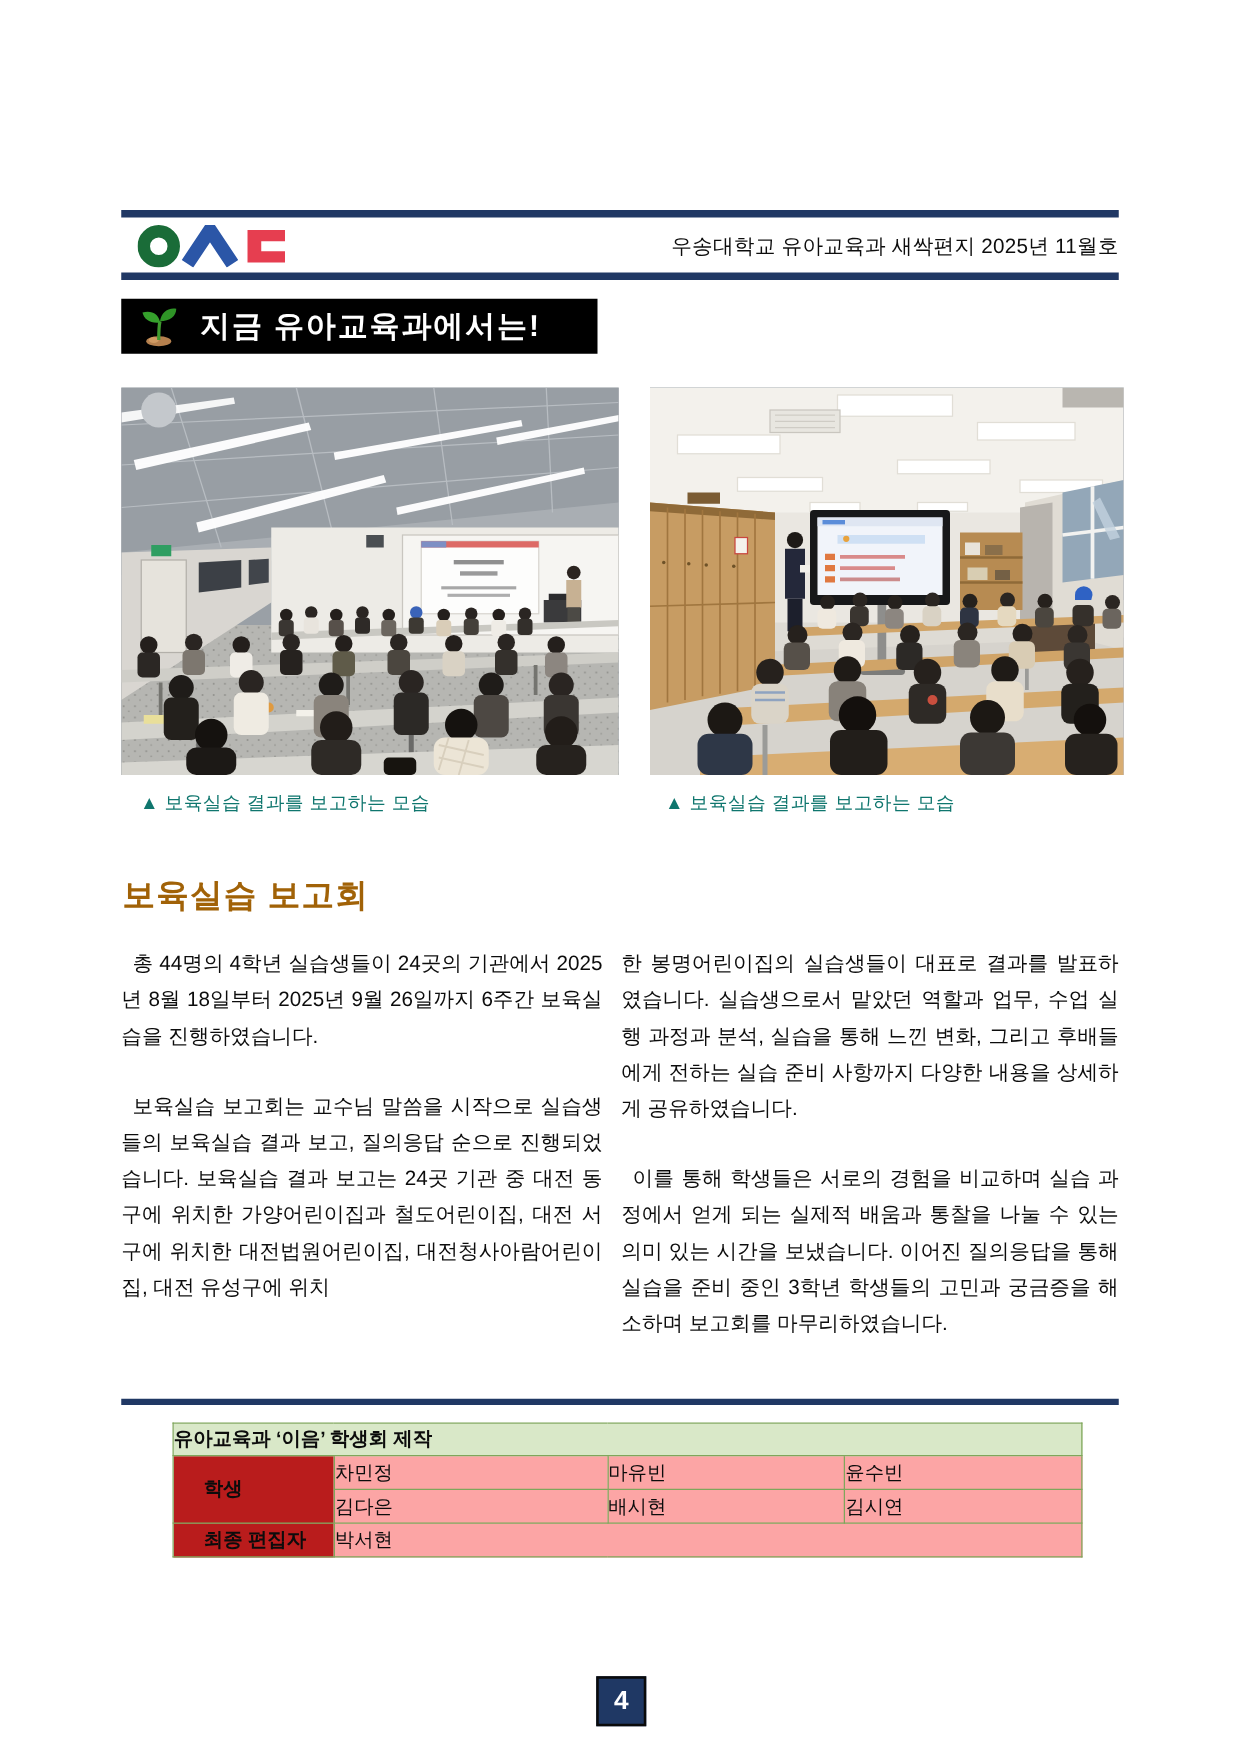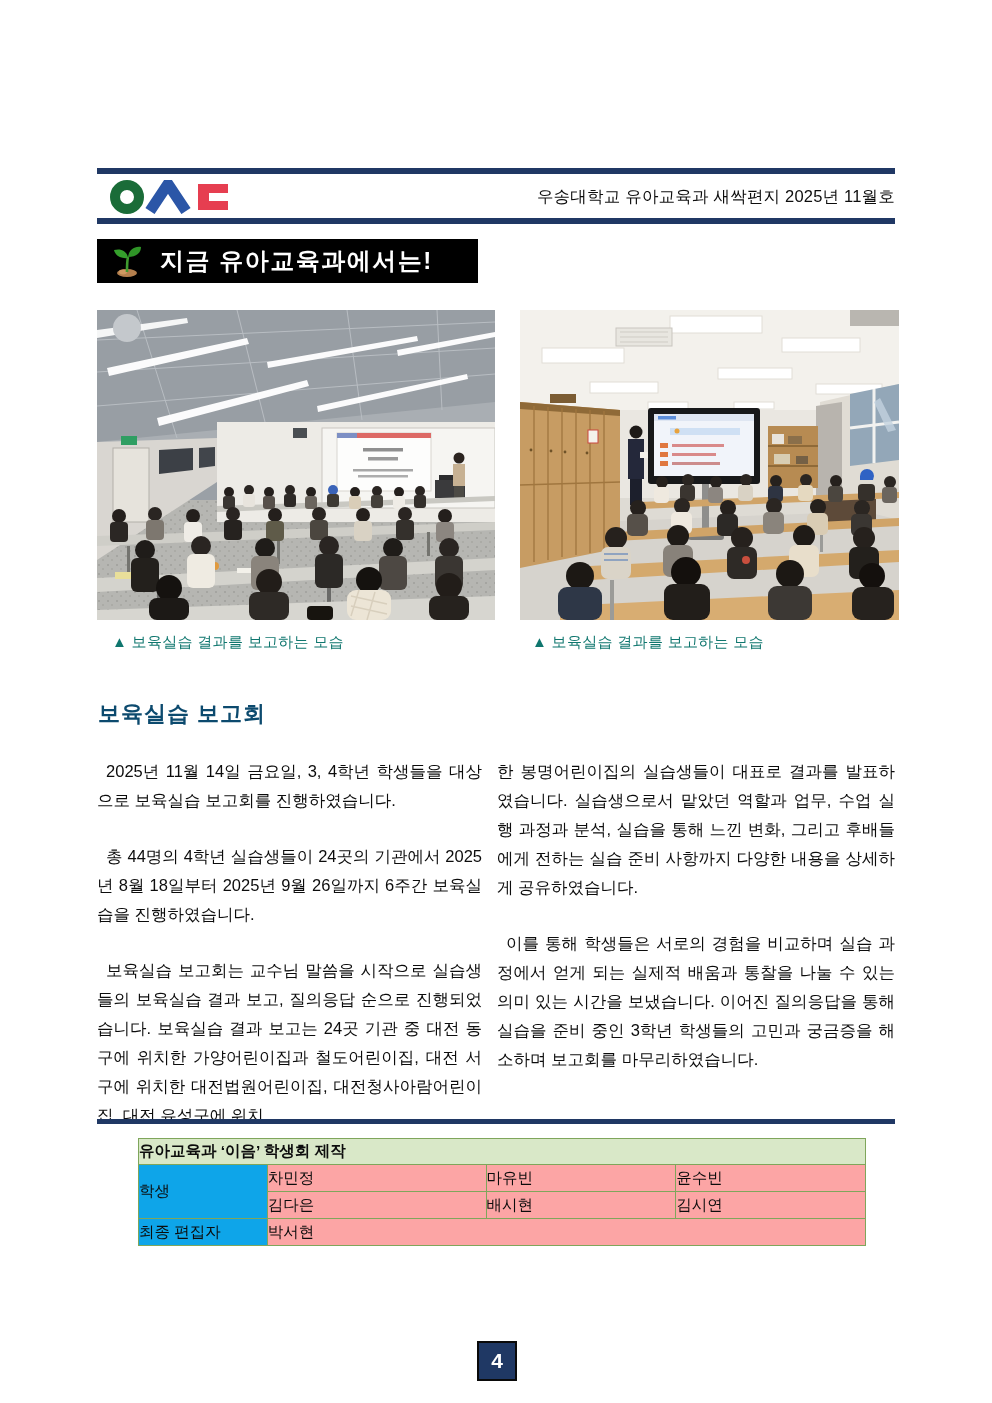--- a/index.html
+++ b/index.html
@@ -23,35 +23,35 @@
 
   .photo { position:absolute; top:310px; height:310px; overflow:hidden; background:#9aa0a6; }
   .photo.left { left:97px; width:398px; }
   .photo.right { left:520px; width:379px; }
   .photo svg { display:block; width:100%; height:100%; }
 
   .caption { position:absolute; top:633px; font-size:15px; font-weight:500; color:#0f766e; letter-spacing:0.3px; }
   .caption.left { left:112px; }
   .caption.right { left:532px; }
 
-  .article-title { position:absolute; left:98px; top:699px; font-size:22px; font-weight:bold; color:#0c4a6e; letter-spacing:1px; }
+  .article-title { position:absolute; left:98px; top:699px; font-size:26px; font-weight:bold; color:#a16207; letter-spacing:1px; }
 
   .body-cols { position:absolute; left:97px; top:757px; width:798px; display:flex; }
   .col { font-size:16.5px; line-height:29px; text-align:justify; word-break:break-all; color:#0c0c0c; }
   .col.l { width:385px; margin-right:15px; }
   .col.r { width:398px; }
   .col p { margin-bottom:27px; }
   .col p.indent { text-indent:0.55em; }
   .col p:last-child { margin-bottom:0; }
 
   .credits { position:absolute; left:138px; top:1138px; width:728px; border-collapse:collapse;
              font-size:15.5px; color:#0c0c0c; }
   .credits th, .credits td { border:1.6px solid #7fa65b; text-align:left; vertical-align:middle; }
   .credits .ghead { background:#d9e8c8; font-weight:bold; height:26px; }
-  .credits .glabel { background:#0ea5e9; font-weight:normal; }
+  .credits .glabel { background:#b91c1c; font-weight:bold;padding-left:24px; }
   .credits td.name { background:#fca5a5; height:27px; font-weight:normal; }
   .credits col.c0 { width:129px; } .credits col.c1 { width:219px; }
   .credits col.c2 { width:190px; } .credits col.c3 { width:190px; }
 
   .pagenum { position:absolute; left:477px; top:1341px; width:40px; height:40px; background:#1f3864;
              border:2px solid #0a0a0a; color:#fff; display:flex; align-items:center; justify-content:center;
              font-size:21px; font-weight:bold; }
 </style>
 </head>
 <body>
@@ -413,21 +413,20 @@
     </svg>
   </div>
 
   <div class="caption left">▲ 보육실습 결과를 보고하는 모습</div>
   <div class="caption right">▲ 보육실습 결과를 보고하는 모습</div>
 
   <h1 class="article-title">보육실습 보고회</h1>
 
   <div class="body-cols">
     <div class="col l">
-      <p class="indent">2025년 11월 14일 금요일, 3, 4학년 학생들을 대상으로 보육실습 보고회를 진행하였습니다.</p>
       <p class="indent">총 44명의 4학년 실습생들이 24곳의 기관에서 2025년 8월 18일부터 2025년 9월 26일까지 6주간 보육실습을 진행하였습니다.</p>
       <p class="indent">보육실습 보고회는 교수님 말씀을 시작으로 실습생들의 보육실습 결과 보고, 질의응답 순으로 진행되었습니다. 보육실습 결과 보고는 24곳 기관 중 대전 동구에 위치한 가양어린이집과 철도어린이집, 대전 서구에 위치한 대전법원어린이집, 대전청사아람어린이집, 대전 유성구에 위치</p>
     </div>
     <div class="col r">
       <p>한 봉명어린이집의 실습생들이 대표로 결과를 발표하였습니다. 실습생으로서 맡았던 역할과 업무, 수업 실행 과정과 분석, 실습을 통해 느낀 변화, 그리고 후배들에게 전하는 실습 준비 사항까지 다양한 내용을 상세하게 공유하였습니다.</p>
       <p class="indent">이를 통해 학생들은 서로의 경험을 비교하며 실습 과정에서 얻게 되는 실제적 배움과 통찰을 나눌 수 있는 의미 있는 시간을 보냈습니다. 이어진 질의응답을 통해 실습을 준비 중인 3학년 학생들의 고민과 궁금증을 해소하며 보고회를 마무리하였습니다.</p>
     </div>
   </div>
 
   <div class="rule sep"></div>

